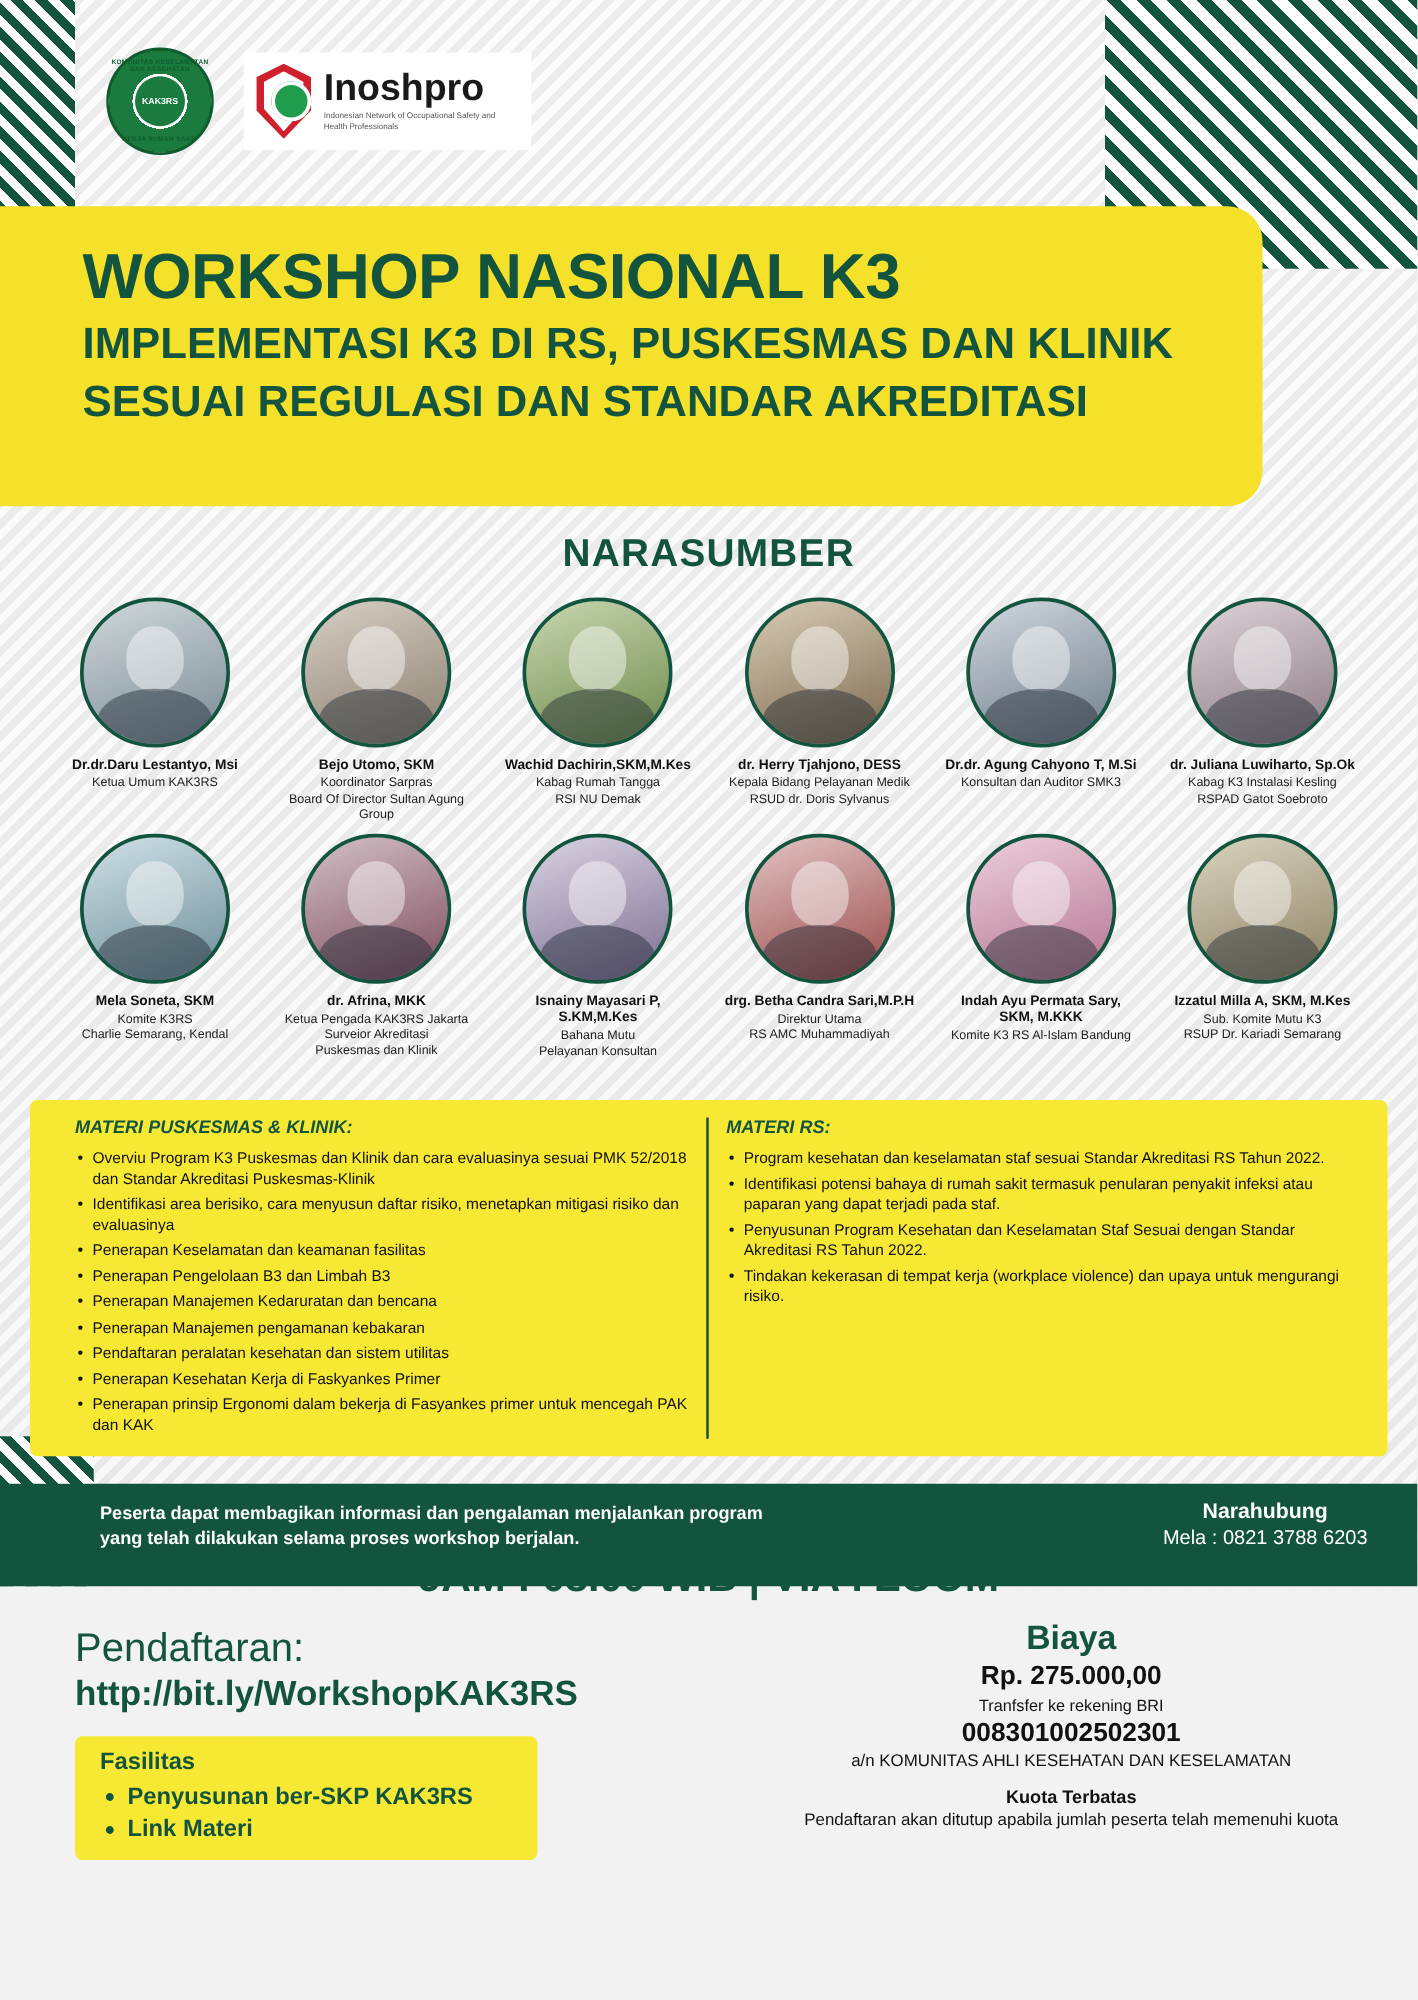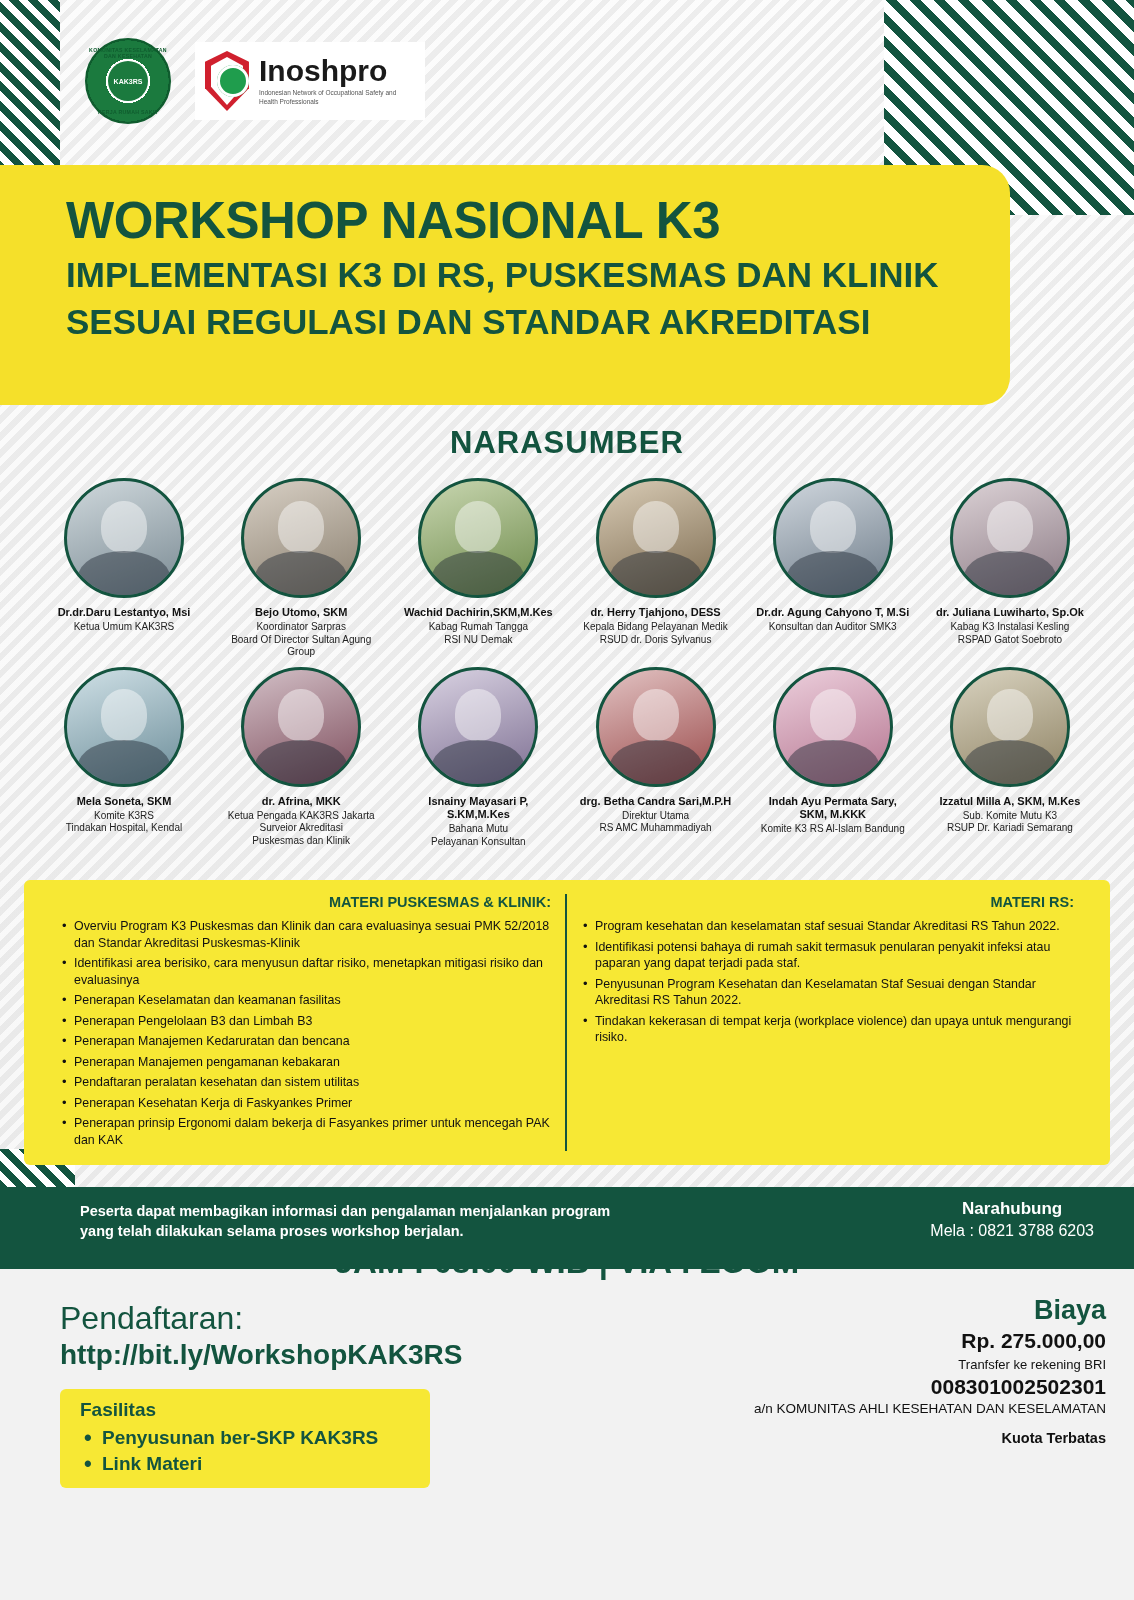--- a/index.html
+++ b/index.html
@@ -81,40 +81,40 @@
   .ph { width:120px;height:120px;border-radius:50%; margin:0 auto 8px;
     border:3px solid #13543f; overflow:hidden; position:relative; }
   .sp .nm { font-size:11px; font-weight:bold; color:#111; line-height:1.2; }
   .sp .rl { font-size:10px; color:#222; line-height:1.25; margin-top:2px;}
 
   
   .materi { position:absolute; left:24px; top:880px; width:1086px; height:285px;
     background:#f7e834; border-radius:6px; display:flex; padding:14px 22px; }
   .mcol { width:50%; padding:0 14px; }
   .mcol.left { border-right:2px solid #13543f; }
-  .mcol h3 { text-align:right; font-size:14.5px; font-weight:bold; color:#13543f; margin-bottom:8px;}
+  .mcol h3 { text-align:left; font-size:14.5px; font-weight:bold; color:#13543f; margin-bottom:8px;font-style:italic;}
   .mcol ul { list-style:none; }
   .mcol li { position:relative; padding-left:14px; font-size:12.4px; line-height:1.33;
      color:#111; margin-bottom:4px; }
   .mcol li:before { content:"•"; position:absolute; left:2px; top:-1px; font-size:13px;}
 
   .dateblock { position:absolute; top:1190px; width:100%; text-align:center; }
   .dateblock .d1 { font-size:43px; font-weight:bold; color:#13543f; letter-spacing:-0.3px;}
   .dateblock .d2 { font-size:33px; font-weight:bold; color:#13543f; margin-top:4px;}
 
   .reg { position:absolute; left:60px; top:1300px; width:520px; }
   .reg .r1 { font-size:32px; color:#13543f; }
   .reg .r2 { font-size:28px; font-weight:bold; color:#13543f; margin-top:2px;}
   .fas { margin-top:18px; background:#f7e834; border-radius:6px; padding:10px 14px 12px 20px; width:370px;}
   .fas .ft { font-size:19px; font-weight:bold; color:#13543f; margin-bottom:4px;}
   .fas li { list-style:none; position:relative; padding-left:22px; font-size:19px;
      font-weight:bold; color:#13543f; line-height:1.35;}
   .fas li:before{content:"•"; position:absolute; left:4px; top:-2px; font-size:22px;}
 
-  .biaya { position:absolute; right:28px; top:1295px; width:530px; text-align:right; }
+  .biaya { position:absolute; right:12px; top:1295px; width:530px; text-align:center; }
   .biaya .b-title { font-size:27px; font-weight:bold; color:#13543f;}
   .biaya .b-price { font-size:21px; font-weight:bold; color:#111; margin-top:3px;}
   .biaya .b-line { font-size:13px; color:#111; margin-top:4px;}
   .biaya .b-acc { font-size:21px; font-weight:bold; color:#111; margin-top:3px;}
   .biaya .b-name { font-size:13.5px; color:#111; margin-top:2px;}
   .biaya .b-kuota { font-size:14.5px; font-weight:bold; color:#111; margin-top:14px;}
   .biaya .b-note { font-size:13.5px; color:#111; margin-top:2px;}
 
   .footer { position:absolute; left:0; bottom:0; width:1134px; height:82px; background:#13543f; }
   .footer .ftext { position:absolute; left:80px; top:14px; color:#fff; font-size:14.5px;
@@ -233,21 +233,21 @@
       </div>
     </div>
     <div class="srow">
       <div class="sp">
         <div class="ph pg7">
             <div class="face"></div>
             <div class="body-sh"></div>
           </div>
         <div class="nm">Mela Soneta, SKM</div>
         <div class="rl" style="white-space: pre-line;">Komite K3RS
-Tindakan Hospital, Kendal</div>
+Charlie Semarang, Kendal</div>
       </div>
       <div class="sp">
         <div class="ph pg8">
             <div class="face"></div>
             <div class="body-sh"></div>
           </div>
         <div class="nm">dr. Afrina, MKK</div>
         <div class="rl" style="white-space: pre-line;">Ketua Pengada KAK3RS Jakarta
 Surveior Akreditasi
 Puskesmas dan Klinik</div>
@@ -335,20 +335,21 @@
     </div>
   </div>
 
   <div class="biaya">
     <div class="b-title">Biaya</div>
     <div class="b-price">Rp. 275.000,00</div>
     <div class="b-line">Tranfsfer ke rekening BRI</div>
     <div class="b-acc">008301002502301</div>
     <div class="b-name">a/n KOMUNITAS AHLI KESEHATAN DAN KESELAMATAN</div>
     <div class="b-kuota">Kuota Terbatas</div>
+    <div class="b-note">Pendaftaran akan ditutup apabila jumlah peserta telah memenuhi kuota</div>
   </div>
 
   <div class="footer">
     <div class="ftext" style="white-space: pre-line;">Peserta dapat membagikan informasi dan pengalaman menjalankan program
 yang telah dilakukan selama proses workshop berjalan.</div>
     <div class="fnara">
       <div class="t1">Narahubung</div>
       <div class="t2">Mela : 0821 3788 6203</div>
     </div>
   </div>

